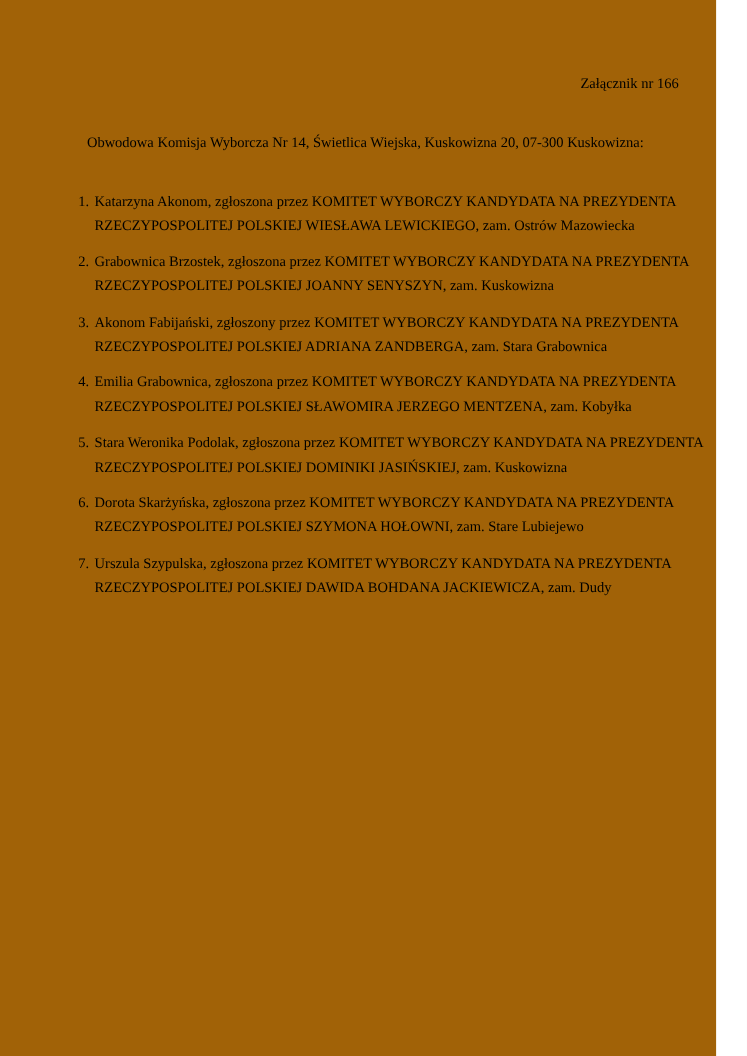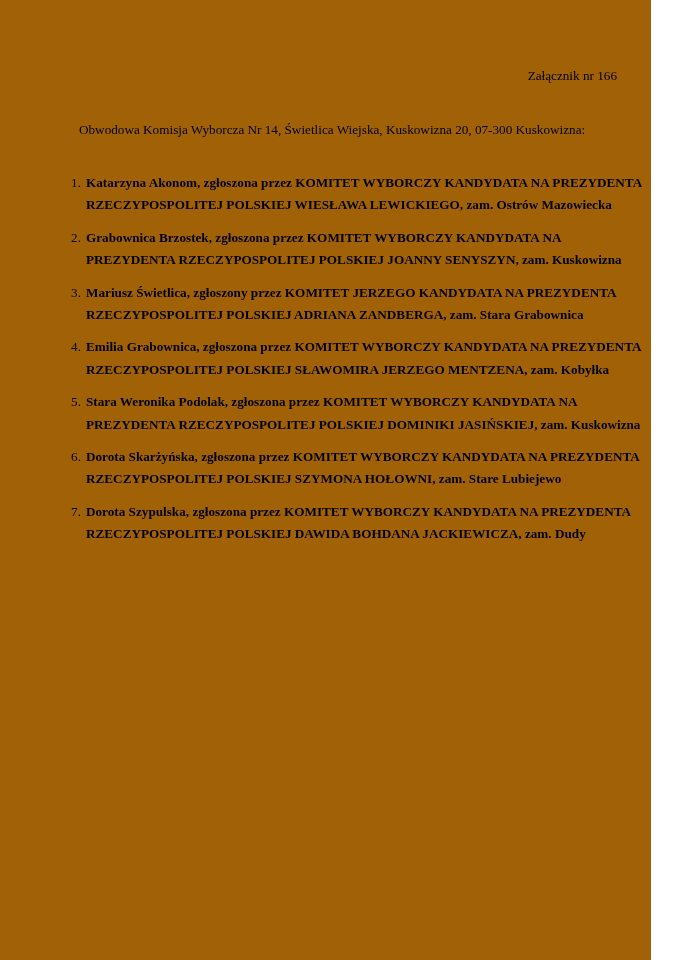--- a/index.html
+++ b/index.html
@@ -76,41 +76,41 @@
   .member-num {
     position: absolute;
     left: 22px;
     top: 0;
     width: 20px;
     text-align: right;
     font-size: 13.2px;
     line-height: 22.4px;
   }
   .member-name {
-    font-weight: bold;
+    font-weight: normal;
   }
   .member-text {
-    font-weight: bold;
+    font-weight: normal;
     margin-top: 24px;
   }
 </style>
 </head>
 <body>
 
 <div class="page">
 
   <div class="doc-header">
     <span class="hline">Załącznik nr 166</span>
   </div>
 
   <div class="doc-title">Obwodowa Komisja Wyborcza Nr 14, Świetlica Wiejska, Kuskowizna 20, 07-300 Kuskowizna:</div>
 
   <ol class="member-list">
       <li class="member-item"><span class="member-num">1.</span><span class="member-name">Katarzyna Akonom</span><span class="member-text">, zgłoszona przez KOMITET WYBORCZY KANDYDATA NA PREZYDENTA RZECZYPOSPOLITEJ POLSKIEJ WIESŁAWA LEWICKIEGO, zam. Ostrów Mazowiecka</span></li>
       <li class="member-item"><span class="member-num">2.</span><span class="member-name">Grabownica Brzostek</span><span class="member-text">, zgłoszona przez KOMITET WYBORCZY KANDYDATA NA PREZYDENTA RZECZYPOSPOLITEJ POLSKIEJ JOANNY SENYSZYN, zam. Kuskowizna</span></li>
-      <li class="member-item"><span class="member-num">3.</span><span class="member-name">Mariusz Świetlica</span><span class="member-text">, zgłoszony przez KOMITET JERZEGO KANDYDATA NA PREZYDENTA RZECZYPOSPOLITEJ POLSKIEJ ADRIANA ZANDBERGA, zam. Stara Grabownica</span></li>
+      <li class="member-item"><span class="member-num">3.</span><span class="member-name">Akonom Fabijański</span><span class="member-text">, zgłoszony przez KOMITET WYBORCZY KANDYDATA NA PREZYDENTA RZECZYPOSPOLITEJ POLSKIEJ ADRIANA ZANDBERGA, zam. Stara Grabownica</span></li>
       <li class="member-item"><span class="member-num">4.</span><span class="member-name">Emilia Grabownica</span><span class="member-text">, zgłoszona przez KOMITET WYBORCZY KANDYDATA NA PREZYDENTA RZECZYPOSPOLITEJ POLSKIEJ SŁAWOMIRA JERZEGO MENTZENA, zam. Kobyłka</span></li>
       <li class="member-item"><span class="member-num">5.</span><span class="member-name">Stara Weronika Podolak</span><span class="member-text">, zgłoszona przez KOMITET WYBORCZY KANDYDATA NA PREZYDENTA RZECZYPOSPOLITEJ POLSKIEJ DOMINIKI JASIŃSKIEJ, zam. Kuskowizna</span></li>
       <li class="member-item"><span class="member-num">6.</span><span class="member-name">Dorota Skarżyńska</span><span class="member-text">, zgłoszona przez KOMITET WYBORCZY KANDYDATA NA PREZYDENTA RZECZYPOSPOLITEJ POLSKIEJ SZYMONA HOŁOWNI, zam. Stare Lubiejewo</span></li>
-      <li class="member-item"><span class="member-num">7.</span><span class="member-name">Dorota Szypulska</span><span class="member-text">, zgłoszona przez KOMITET WYBORCZY KANDYDATA NA PREZYDENTA RZECZYPOSPOLITEJ POLSKIEJ DAWIDA BOHDANA JACKIEWICZA, zam. Dudy</span></li>
+      <li class="member-item"><span class="member-num">7.</span><span class="member-name">Urszula Szypulska</span><span class="member-text">, zgłoszona przez KOMITET WYBORCZY KANDYDATA NA PREZYDENTA RZECZYPOSPOLITEJ POLSKIEJ DAWIDA BOHDANA JACKIEWICZA, zam. Dudy</span></li>
     </ol>
 
 </div>
 
 </body></html>

